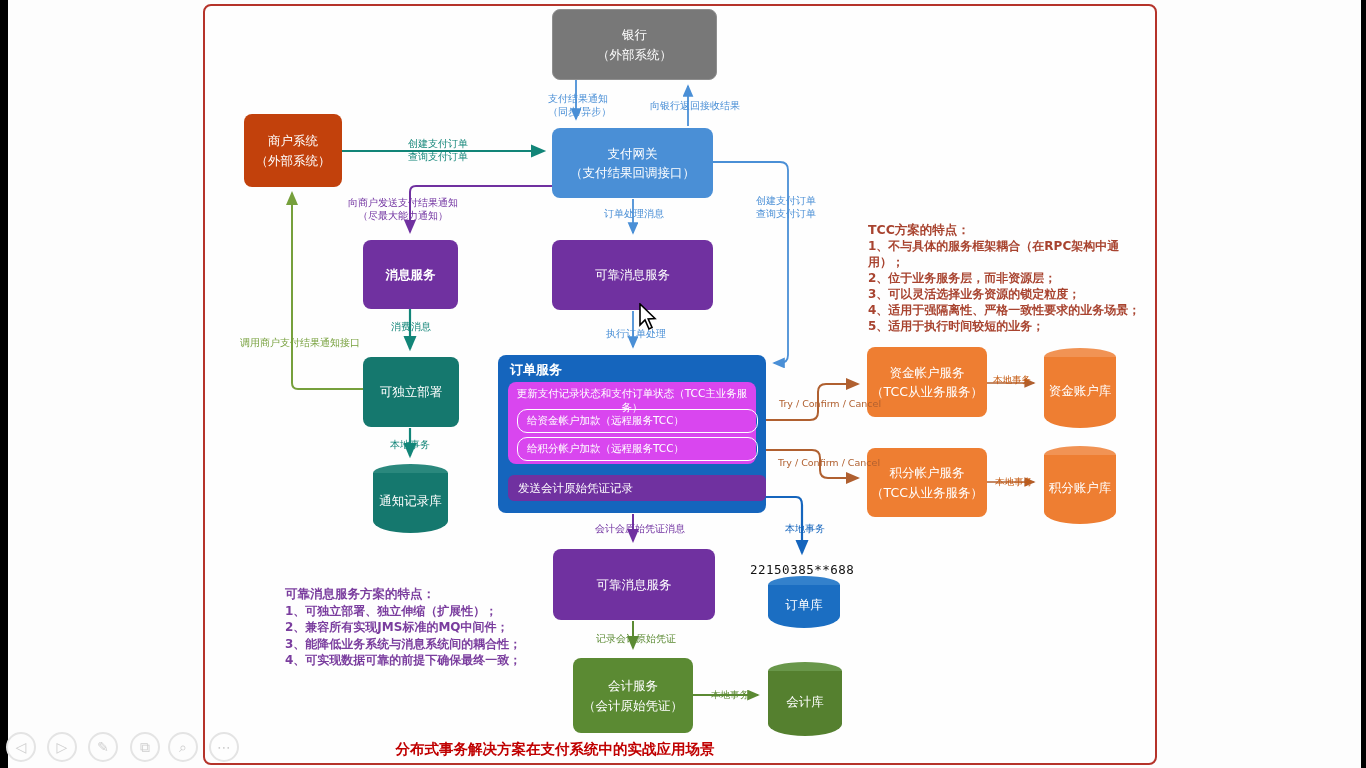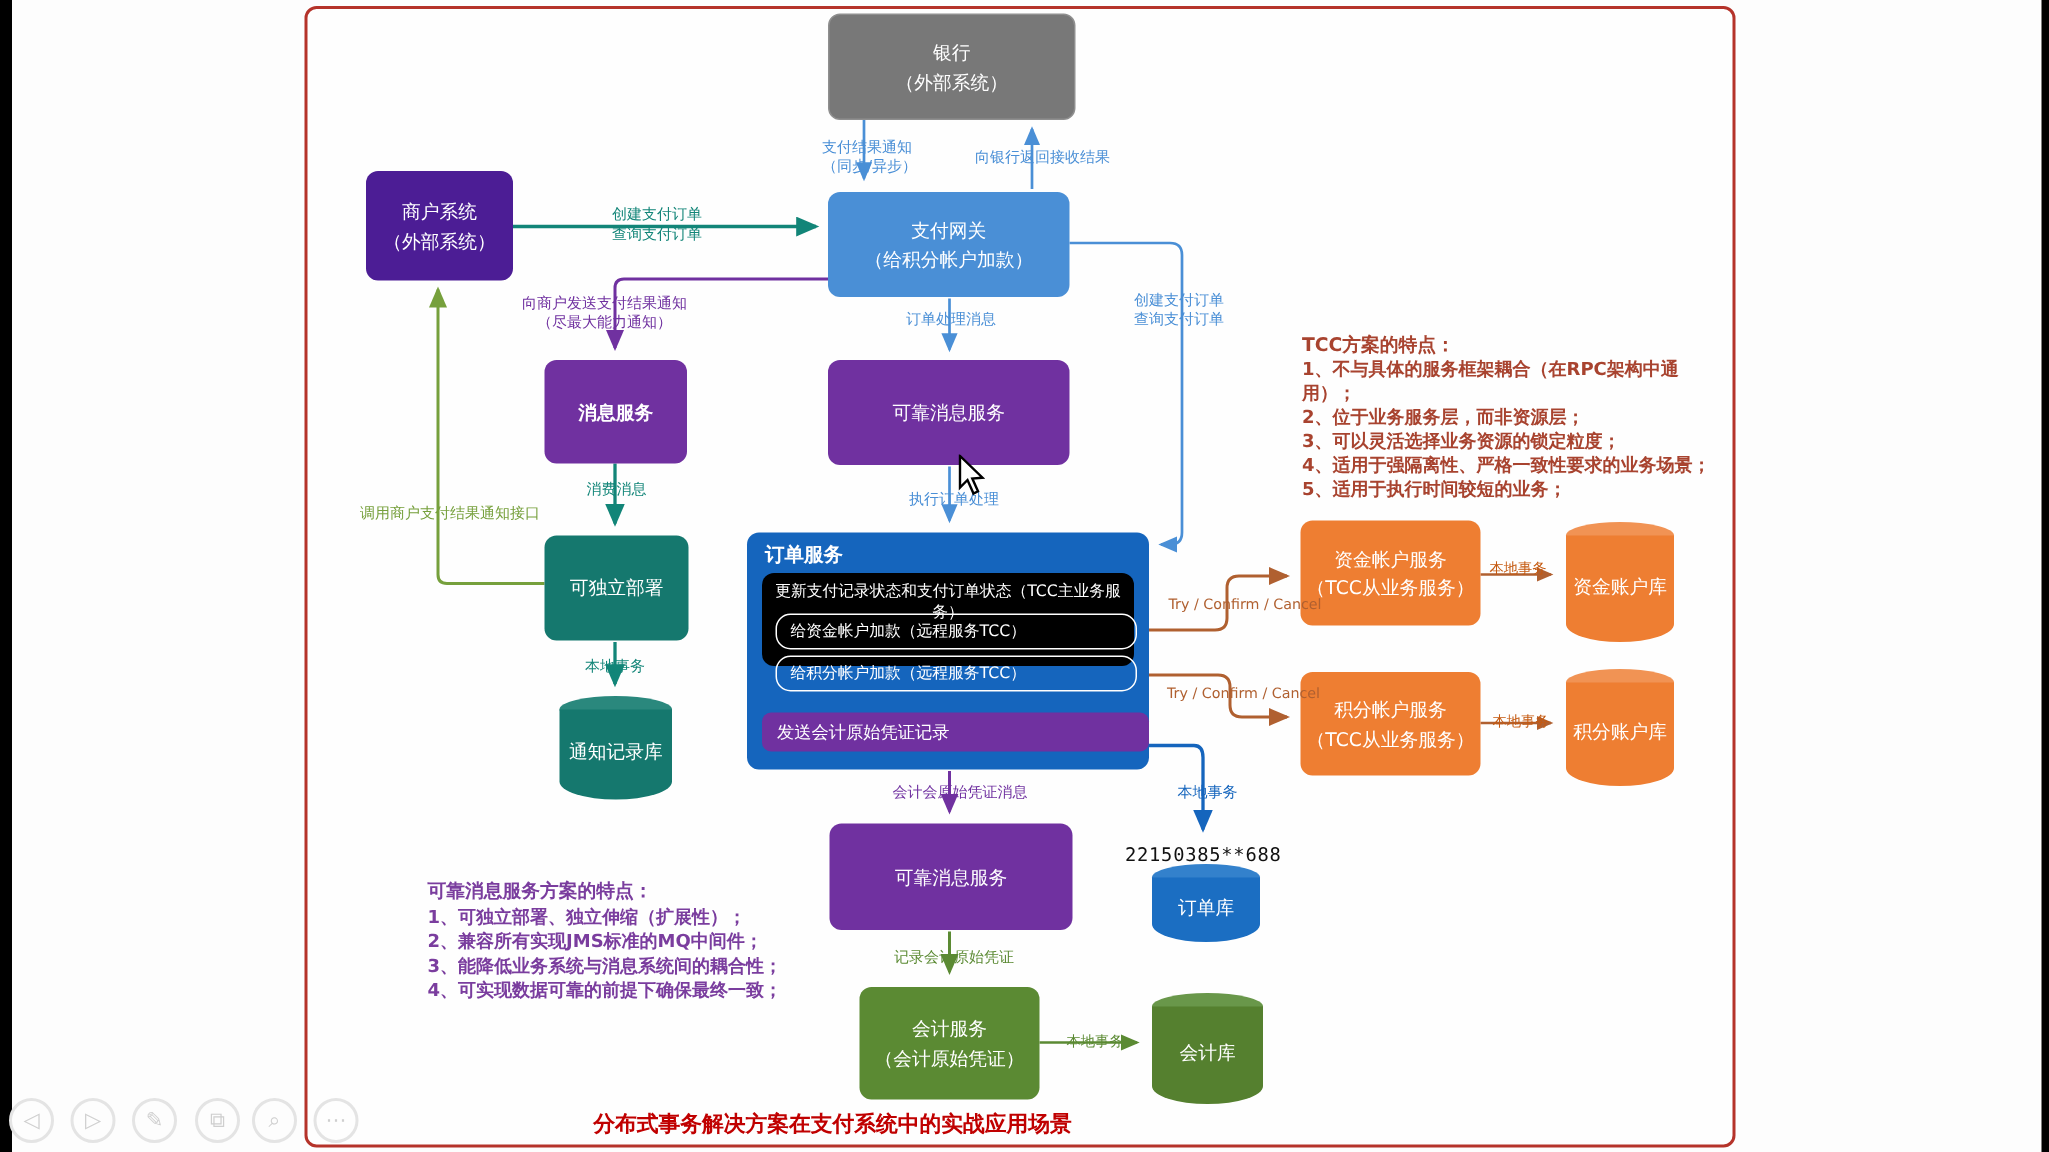--- a/index.html
+++ b/index.html
@@ -19,21 +19,21 @@
   
   .cyl{position:absolute;color:#fff;}
   .cyl .top{position:absolute;left:0;right:0;top:0;height:18px;border-radius:50%;}
   .cyl .body{position:absolute;left:0;right:0;top:9px;bottom:0;border-radius:0 0 50% 50%/0 0 12px 12px;}
   .cyl .txt{position:absolute;inset:0;display:flex;align-items:center;justify-content:center;
             font-size:12.5px;padding-top:6px;}
   
   #order-service{position:absolute;left:498px;top:355px;width:268px;height:158px;background:#1565bd;
                  border-radius:8px;color:#fff;}
   #order-title{position:absolute;left:12px;top:6px;font-size:13px;font-weight:bold;}
-  #tcc-main{position:absolute;left:10px;top:27px;width:248px;height:62px;background:#000000;border-radius:8px;}
+  #tcc-main{position:absolute;left:10px;top:27px;width:248px;height:82px;background:#d946ef;border-radius:8px;}
   #tcc-main-title{position:absolute;left:0;right:0;top:5px;text-align:center;font-size:10.5px;}
   .tcc-sub{position:absolute;left:9px;width:230px;height:22px;border:1.5px solid #fff;border-radius:10px;
            display:flex;align-items:center;padding-left:9px;font-size:10.5px;}
   #tcc-sub-fund{top:27px;}
   #tcc-sub-points{top:55px;}
   #send-voucher{position:absolute;left:10px;top:120px;width:248px;height:26px;background:#7031a0;
                 border-radius:6px;display:flex;align-items:center;padding-left:10px;font-size:11.5px;}
   
   .note{position:absolute;font-size:12px;font-weight:600;line-height:16px;}
   .note .t{font-weight:bold;font-size:12.5px;}
@@ -102,28 +102,28 @@
       <path d="M633,621 V648" stroke="#5b8a33" stroke-width="2" marker-end="url(#mAccGreen)"></path>
       <path d="M693,695 H758" stroke="#5b8a33" stroke-width="1.8" marker-end="url(#mAccGreen)"></path>
     </g>
   </svg>
 
   <div class="node" style="left:552px;top:9px;width:163px;height:69px;background:#787878;border:1px solid #8f8f8f;">
     <span>银行</span>
     <span>（外部系统）</span>
   </div>
 
-  <div class="node" style="left:244px;top:114px;width:98px;height:73px;background:#4c1d95;">
+  <div class="node" style="left:244px;top:114px;width:98px;height:73px;background:#c2410c;">
     <span>商户系统</span>
     <span>（外部系统）</span>
   </div>
 
   <div class="node" style="left:552px;top:128px;width:161px;height:70px;background:#4a8fd6;">
     <span>支付网关</span>
-    <span>（给积分帐户加款）</span>
+    <span>（支付结果回调接口）</span>
   </div>
 
   <div class="node" style="left:363px;top:240px;width:95px;height:69px;background:#7031a0;font-weight:bold;">
     <span>消息服务</span>
   </div>
 
   <div class="node" style="left:363px;top:357px;width:96px;height:70px;background:#15786e;">
     <span>可独立部署</span>
   </div>
 

